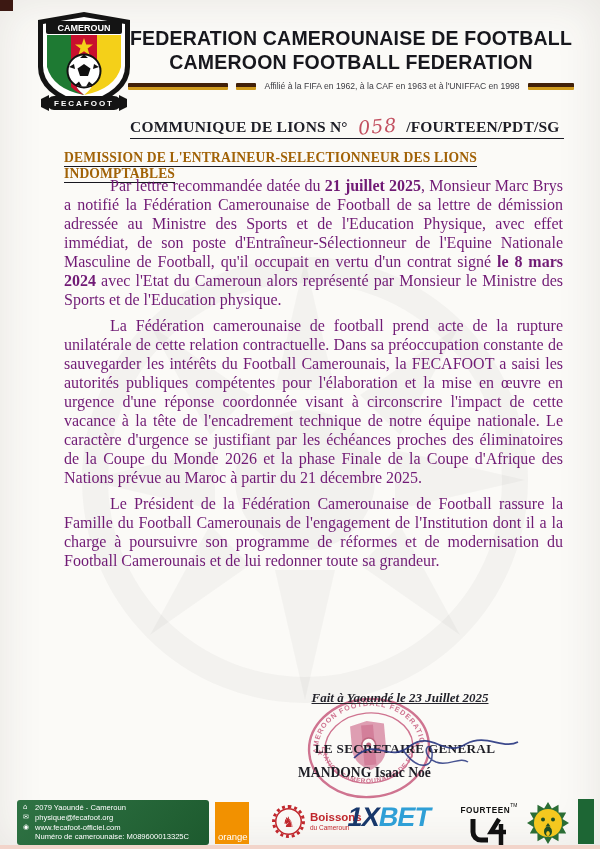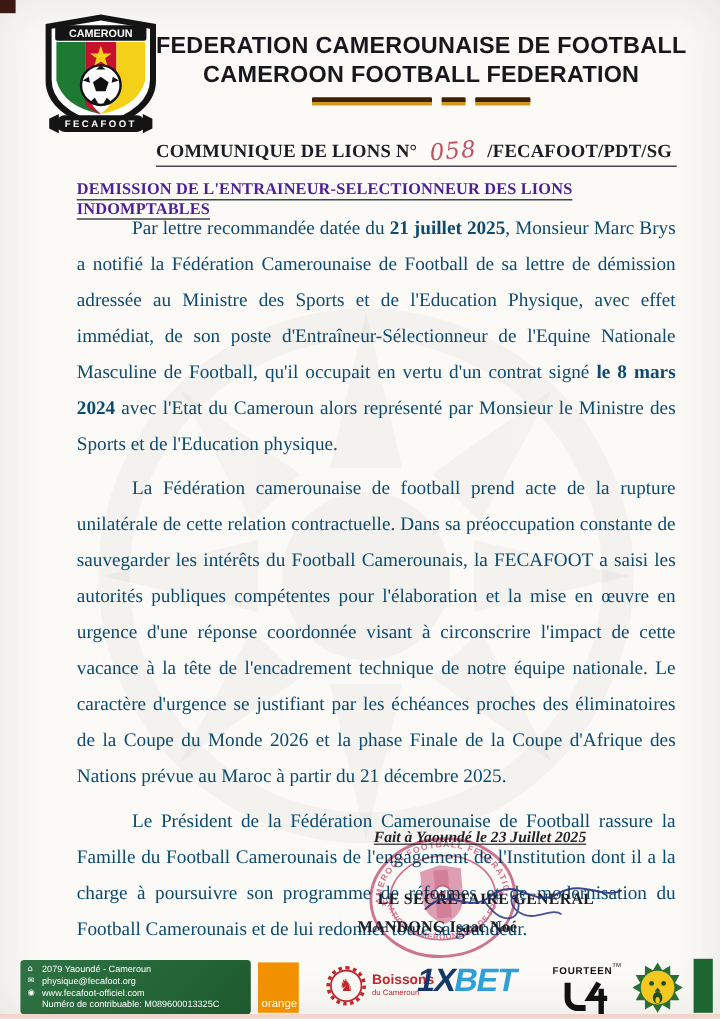--- a/index.html
+++ b/index.html
@@ -24,25 +24,25 @@
   .aff-bar.b3{width:46px;}
   .aff-text{font-family:"Liberation Sans",sans-serif;font-size:8.6px;color:#3a3a40;white-space:nowrap;}
 
   .press-line{position:absolute;left:130px;top:114px;font-weight:bold;font-size:15.5px;
               letter-spacing:.2px;border-bottom:1.6px solid #1d1d26;padding:0 4px 2px 0;color:#1d1d26;}
   .press-number{display:inline-block;font-family:"DejaVu Serif",serif;font-style:italic;
                 font-weight:normal;font-size:19px;color:#c24f60;transform:rotate(-5deg) translateY(1px);
                 margin:0 5px 0 6px;letter-spacing:1px;}
 
   .doc-title{position:absolute;left:64px;top:150px;width:500px;margin:0;font-size:13.6px;
-             font-weight:bold;color:#4c1d95;letter-spacing:.15px;}
+             font-weight:bold;color:#a16207;letter-spacing:.15px;}
   .doc-title span{border-bottom:1.5px solid #17171f;padding-bottom:1px;}
 
-  .doc-body{position:absolute;left:64px;top:176px;width:499px;font-size:16px;line-height:30px;
-            text-align:justify;color:#0c4a6e;}
+  .doc-body{position:absolute;left:64px;top:176px;width:499px;font-size:16px;line-height:19px;
+            text-align:justify;color:#701a75;}
   .doc-body p{margin:0 0 7px 0;text-indent:46px;}
   .seg-bold{font-weight:bold;}
 
   
   .stamp-wrap{position:absolute;left:304px;top:695px;width:130px;height:106px;
               transform:rotate(-5deg);opacity:.82;mix-blend-mode:multiply;}
   .sig-date{position:absolute;left:295px;top:690px;width:210px;text-align:center;font-weight:bold;
             font-style:italic;font-size:13px;color:#23232b;text-decoration:underline;
             text-decoration-thickness:1.2px;}
   .sig-role{position:absolute;left:305px;top:721px;width:200px;text-align:center;font-weight:bold;
@@ -132,28 +132,29 @@
     <rect x="14" y="85" width="74" height="14" rx="7" fill="#141414"></rect>
     <text x="51" y="95" text-anchor="middle" font-family="Liberation Sans,sans-serif" font-size="8" font-weight="bold" letter-spacing="2" fill="#fff">FECAFOOT</text>
   </svg>
 
   <div class="header-text">
     <div class="title">FEDERATION CAMEROUNAISE DE FOOTBALL</div>
     <div class="title">CAMEROON FOOTBALL FEDERATION</div>
     <div class="aff-row">
       <span class="aff-bar b1"></span>
       <span class="aff-bar b2"></span>
+      <span class="aff-text">Affilié à la FIFA en 1962, à la CAF en 1963 et à l'UNIFFAC en 1998</span>
       <span class="aff-bar b3"></span>
     </div>
   </div>
 
   <div class="press-line">
     <span>COMMUNIQUE DE LIONS N°</span>
     <span class="press-number">058</span>
-    <span>/FECAFOOT/PDT/SG</span>
+    <span>/FOURTEEN/PDT/SG</span>
   </div>
 
   <h2 class="doc-title">
     <span>DEMISSION DE L'ENTRAINEUR-SELECTIONNEUR DES LIONS INDOMPTABLES</span>
   </h2>
 
   <div class="doc-body">
       <p><span>Par lettre recommandée datée du </span><span class="seg-bold">21 juillet 2025</span><span>, Monsieur Marc Brys a notifié la Fédération Camerounaise de Football de sa lettre de démission adressée au Ministre des Sports et de l'Education Physique, avec effet immédiat, de son poste d'Entraîneur-Sélectionneur de l'Equine Nationale Masculine de Football, qu'il occupait en vertu d'un contrat signé </span><span class="seg-bold">le 8 mars 2024</span><span> avec l'Etat du Cameroun alors représenté par Monsieur le Ministre des Sports et de l'Education physique.</span></p>
       <p><span>La Fédération camerounaise de football prend acte de la rupture unilatérale de cette relation contractuelle. Dans sa préoccupation constante de sauvegarder les intérêts du Football Camerounais, la FECAFOOT a saisi les autorités publiques compétentes pour l'élaboration et la mise en œuvre en urgence d'une réponse coordonnée visant à circonscrire l'impact de cette vacance à la tête de l'encadrement technique de notre équipe nationale. Le caractère d'urgence se justifiant par les échéances proches des éliminatoires de la Coupe du Monde 2026 et la phase Finale de la Coupe d'Afrique des Nations prévue au Maroc à partir du 21 décembre 2025.</span></p>
       <p><span>Le Président de la Fédération Camerounaise de Football rassure la Famille du Football Camerounais de l'engagement de l'Institution dont il a la charge à poursuivre son programme de réformes et de modernisation du Football Camerounais et de lui redonner toute sa grandeur.</span></p>
@@ -199,21 +200,21 @@
       </div>
       <div class="contact-row">
         <span class="cicon">✉</span>
         <span>physique@fecafoot.org</span>
       </div>
       <div class="contact-row">
         <span class="cicon">◉</span>
         <span>www.fecafoot-officiel.com</span>
       </div>
       <div class="contact-row noicon">
-        <span>Numéro de contribuable: M089600013325C</span>
+        <span>Numéro de camerounaise: M089600013325C</span>
       </div>
     </div>
 
     <div class="sp-orange">
       <span>orange</span>
     </div>
 
     <div class="sp-boissons">
       <div class="gear">
           <span>♞</span>

